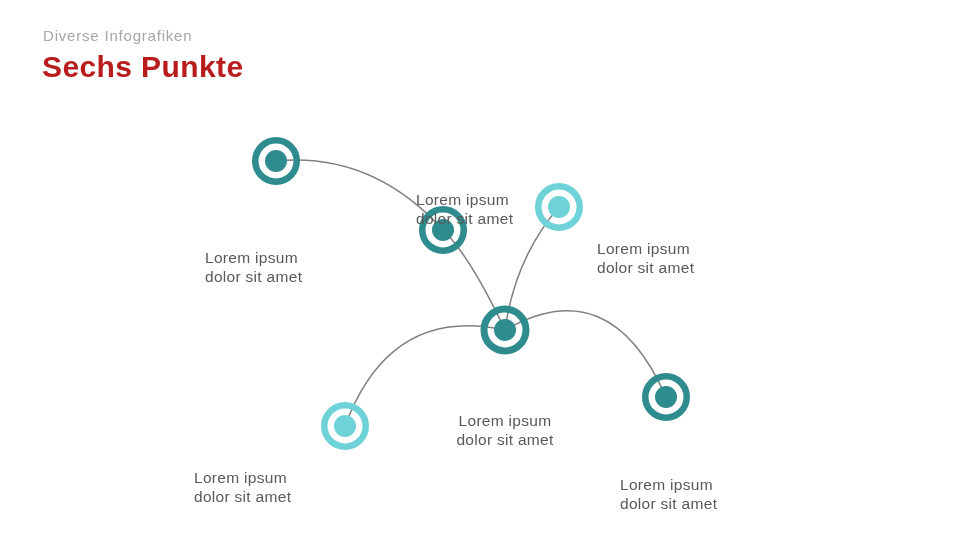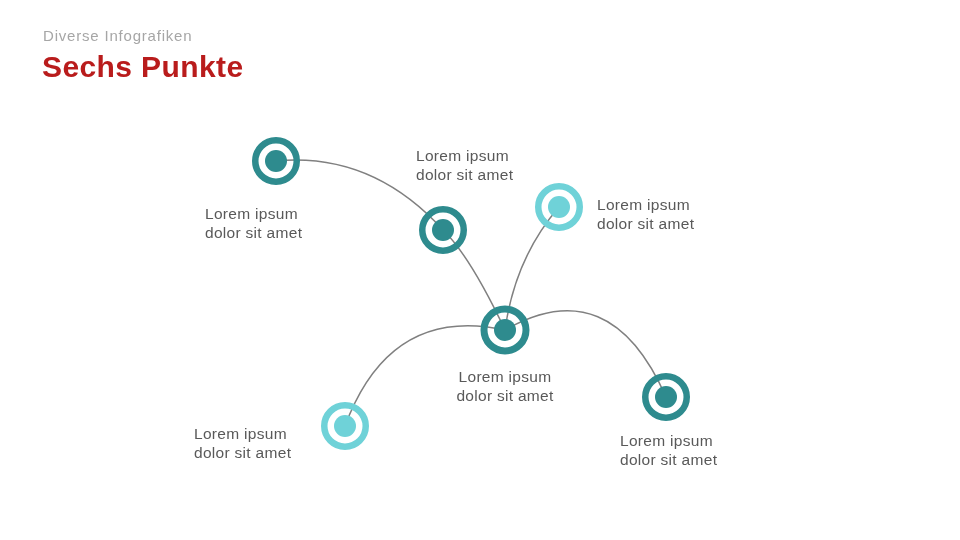--- a/index.html
+++ b/index.html
@@ -45,20 +45,21 @@
     stroke-linecap: round;
   }
   .node-ring { fill: none; }
   .node-label {
     position: absolute;
     white-space: pre-line;
     font-size: 15.5px;
     line-height: 19px;
     letter-spacing: 0.3px;
     color: #595959;
+    margin-top: 44px;
   }
   .label-1 { left: 205px; top: 204px; }
   .label-2 { left: 416px; top: 146px; }
   .label-3 { left: 597px; top: 195px; }
   .label-4 { left: 425px; top: 367px; width: 160px; text-align: center; }
   .label-5 { left: 194px; top: 424px; }
   .label-6 { left: 620px; top: 431px; }
 </style>
 </head>
 <body>

